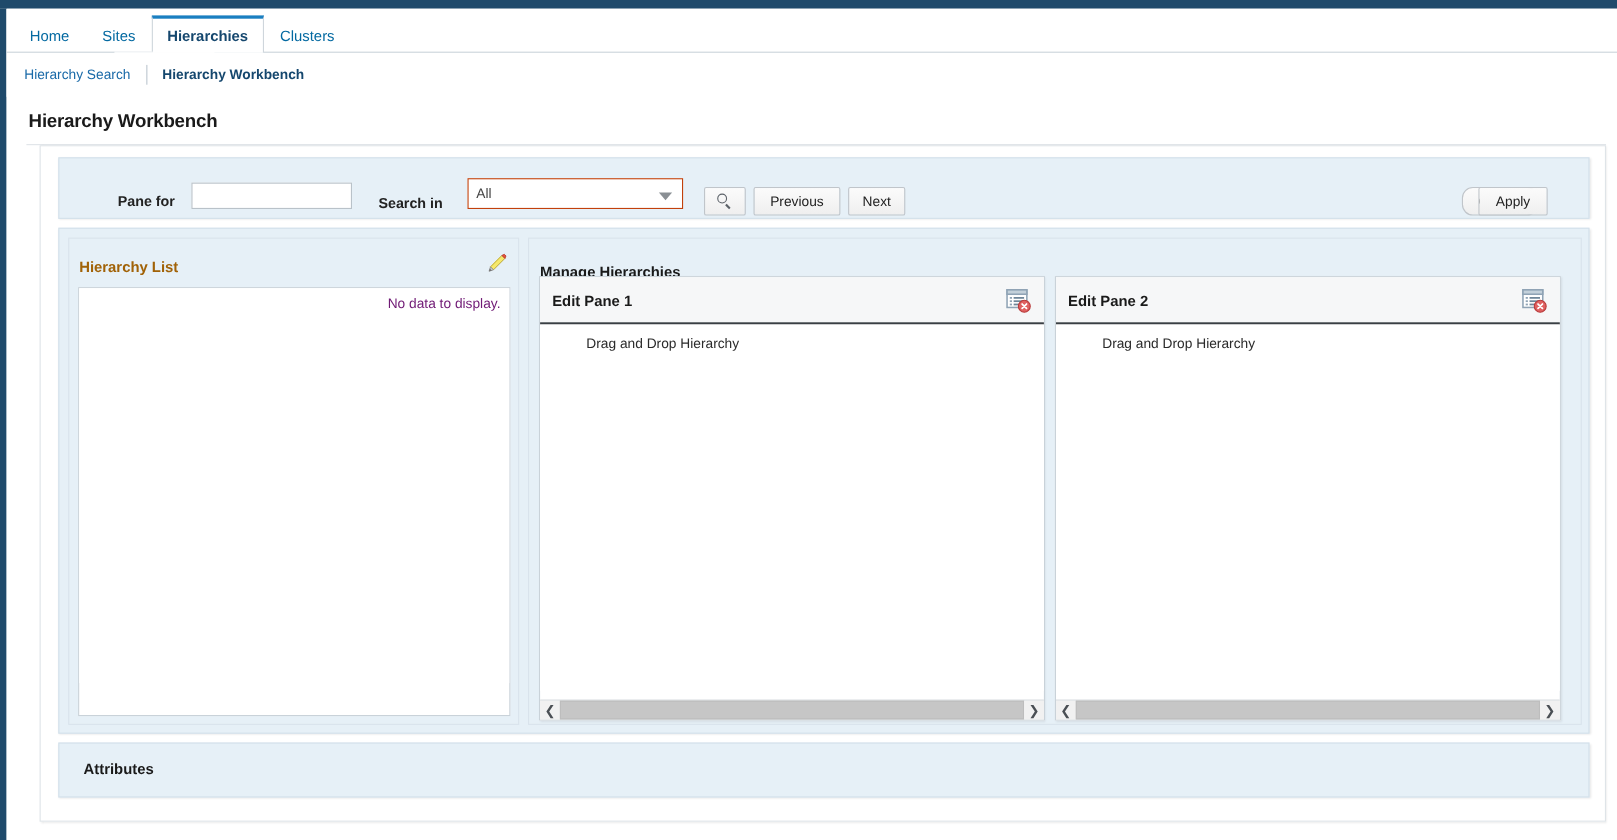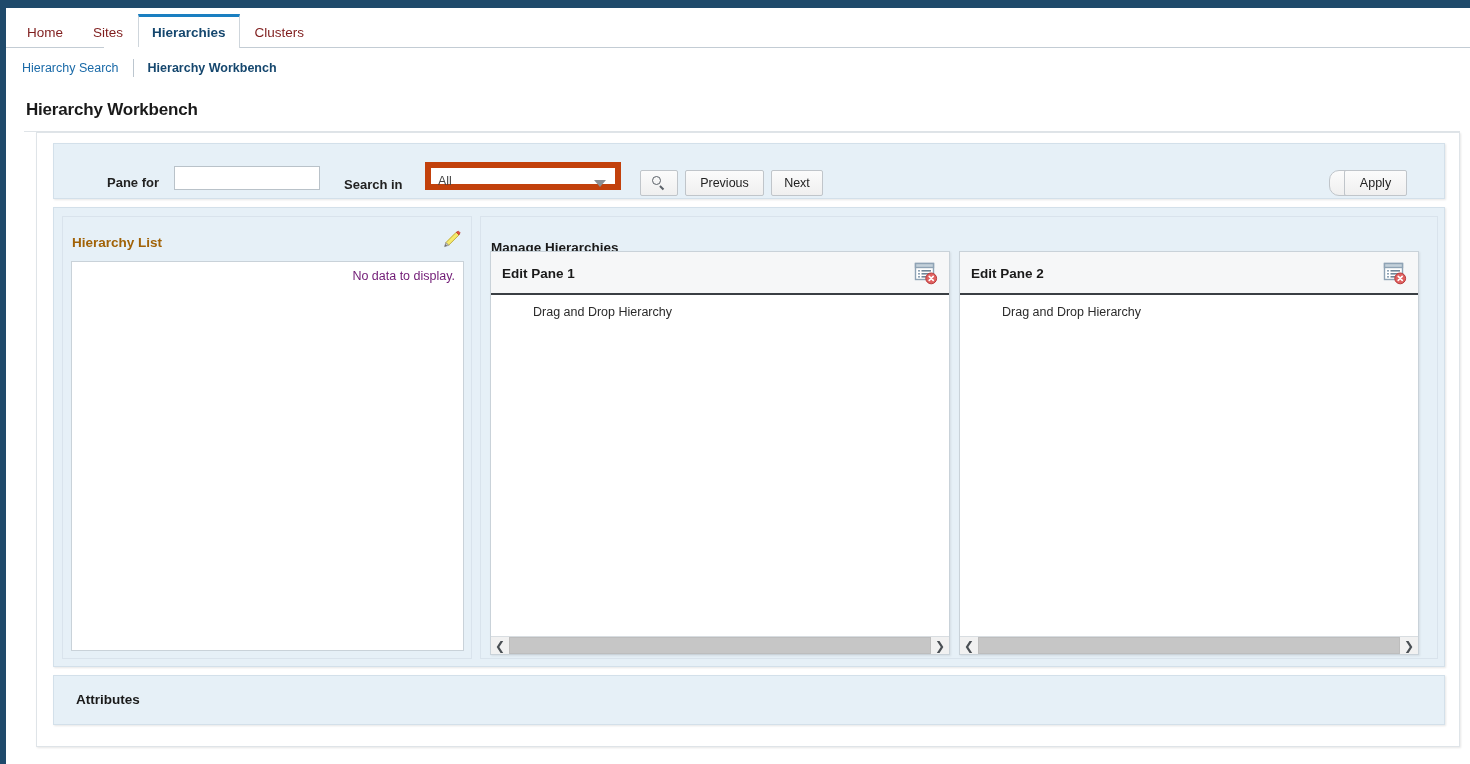--- a/index.html
+++ b/index.html
@@ -39,21 +39,21 @@
   #tabbar .tabs {
     position: absolute; left: 6px; top: 6px;
     display: flex; align-items: flex-end;
     height: 34px;
   }
   .tab {
     height: 32px;
     padding: 0 14px;
     display: flex; align-items: center;
     font-size: 13.5px;
-    color: #7f1d1d;
+    color: #0369a1;
     background: transparent;
     border: 1px solid transparent;
     border-bottom: none;
     cursor: pointer;
     white-space: nowrap;
   }
   .tab.active {
     background: #ffffff;
     border: 1px solid #cfd6dc;
     border-top: 3px solid #1a7fc1;
@@ -143,21 +143,21 @@
     font-family: "Liberation Sans", sans-serif;
     font-size: 12.5px;
     padding: 0 4px;
     color: #333;
   }
   #searchin-label { position: absolute; left: 290px; top: 33px; }
   #searchin-select {
     position: absolute; left: 371px; top: 18px;
     width: 196px; height: 28px;
     background: #ffffff;
-    border: 6px solid #c2410c;
+    border: 1px solid #c2410c;
     cursor: pointer;
   }
   #searchin-select .val {
     position: absolute; left: 7px; top: 6px;
     font-size: 12.5px; color: #444;
   }
   #searchin-select .caret {
     position: absolute; right: 9px; top: 12px;
     width: 0; height: 0;
     border-left: 6px solid transparent;

